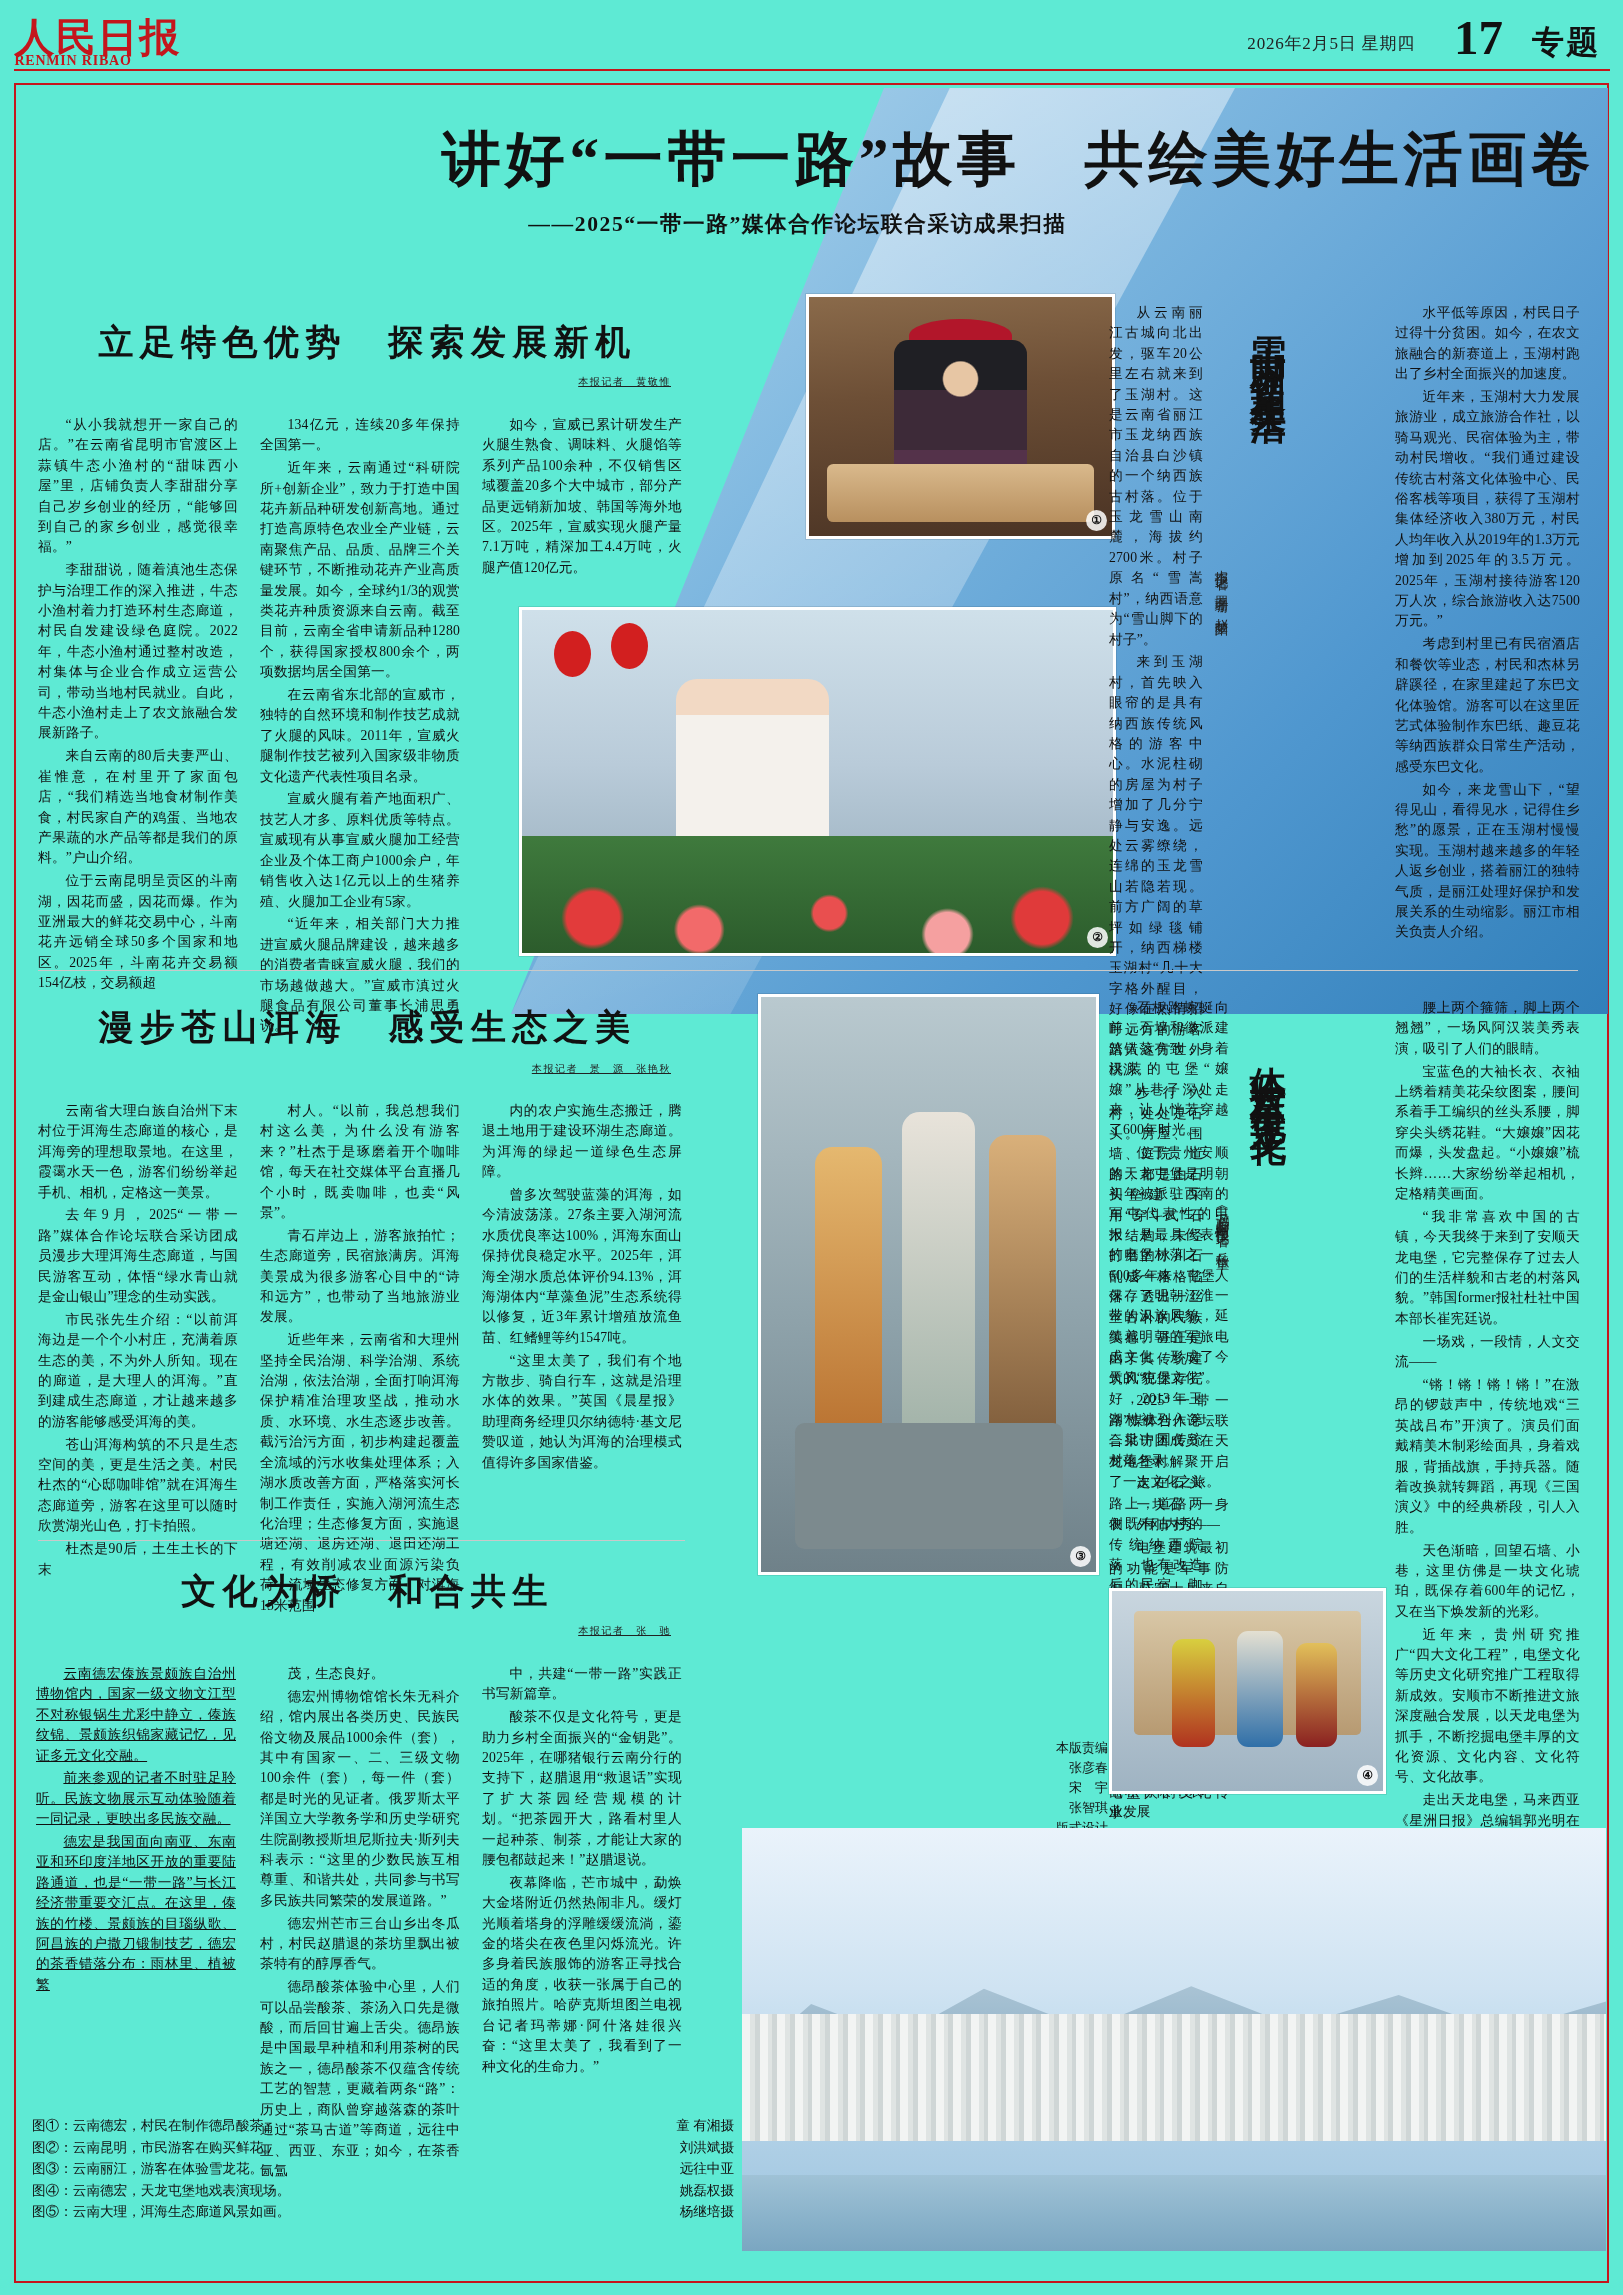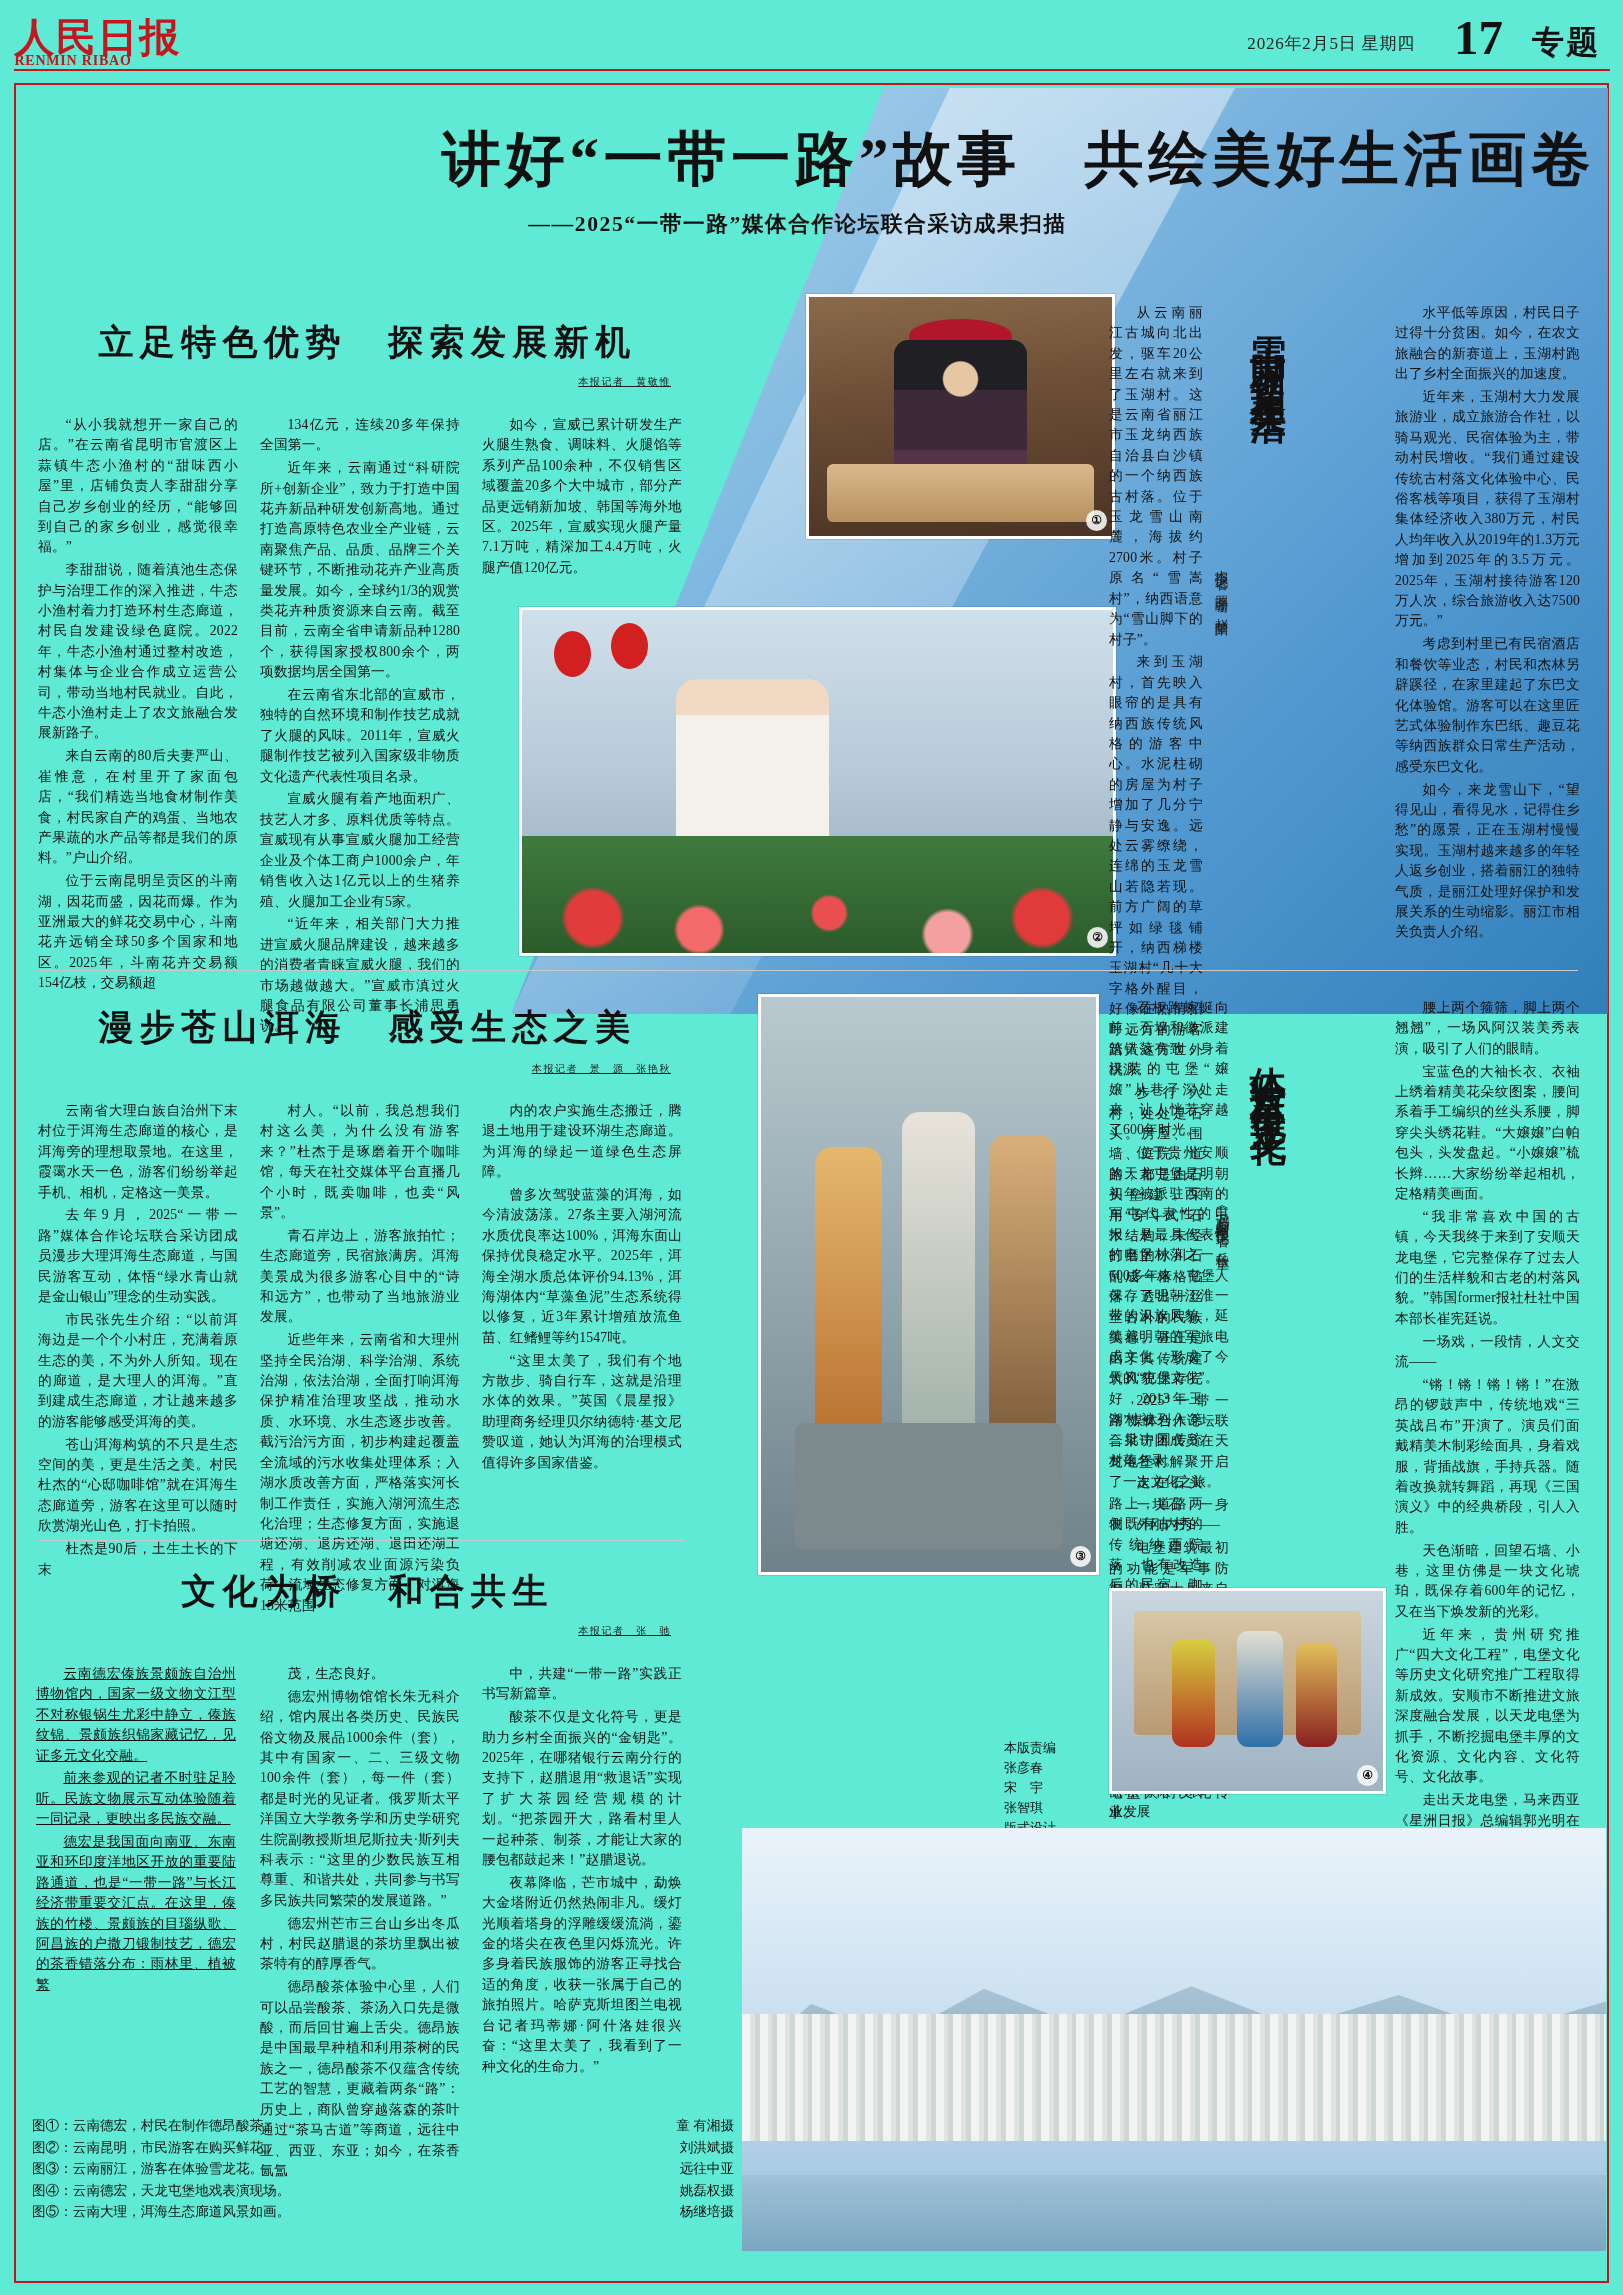--- a/index.html
+++ b/index.html
@@ -104,21 +104,21 @@
                 radial-gradient(circle at 58% 64%,#d98b2b 0 4%,transparent 5%),
                 radial-gradient(circle at 72% 54%,#a8541f 0 4%,transparent 5%),
                 radial-gradient(circle at 86% 62%,#cf7a26 0 4%,transparent 5%),
                 linear-gradient(180deg,rgba(60,90,60,.25),rgba(40,70,50,.55));}
   .pano .water{position:absolute;left:0;bottom:0;width:100%;height:18%;background:linear-gradient(180deg,#9fc2d6,#7aa6c1);}
 
   
   .caps{position:absolute;left:32px;top:2115px;width:447px;font-size:13.6px;line-height:21.6px;color:#111;}
   .credits{position:absolute;left:495px;top:2115px;width:239px;font-size:13.6px;line-height:21.6px;color:#111;text-align:right;}
 
-  .editors{position:absolute;left:1004px;top:1738px;width:104px;font-size:13px;line-height:20px;text-align:left;color:#111;}
+  .editors{position:absolute;left:1004px;top:1738px;width:104px;font-size:13px;line-height:20px;text-align:right;color:#111;}
   .rule-h{position:absolute;background:#c9c9c9;height:0.8px;}
 </style>
 </head>
 <body>
 
 <div class="page">
 
   <div class="masthead">
     <div class="logo">
       <span>人民日报</span>
@@ -227,21 +227,21 @@
   <div class="col" style="left:1109px;top:998px;width:120px;height:694px;">
     <p>石板路蜿蜒向前，石墙和徽派建筑错落有致，身着汉装的屯堡“嬢嬢”从巷子深处走来，让人恍若穿越了600年时光。</p>
     <p>位于贵州安顺的天龙屯堡是明朝初年被派驻西南的军屯代表性的电报，是最具代表性的电堡村落之一。600多年来，屯堡人保存了明朝江淮一带的汉族风貌，延续着明朝的军旅电戍文化，形成了今天的“屯堡文化”。</p>
     <p>2025“一带一路”媒体合作论坛联合采访团成员在天龙电堡村解聚开启了一次文化之旅。</p>
     <p>一块石，一身衣，外刚内秀——</p>
     <p>电堡建筑最初的功能是军事防御。驻守士兵来自江南，便将江南建筑风格与当地石材和防御需求融合起来，创造了外加墙垒、内留江南风格的独特建筑群，看花门楼，石雕窗、门楣上的传统图案……无不展现出屯堡人的文化传承。</p>
     <p>“头上一个罩罩，耳上两个吊吊，</p>
   </div>
   <div class="col" style="left:1395px;top:998px;width:185px;height:718px;">
     <p>腰上两个箍筛，脚上两个翘翘”，一场风阿汉装美秀表演，吸引了人们的眼睛。</p>
-    <p>宝蓝色的大袖长衣、衣袖上绣着精美花朵纹图案，腰间系着手工编织的丝头系腰，脚穿尖头绣花鞋。“大嬢嬢”白帕包头，头发盘起。“小嬢嬢”梳长辫……大家纷纷举起相机，定格精美画面。</p>
+    <p>宝蓝色的大袖长衣、衣袖上绣着精美花朵纹图案，腰间系着手工编织的丝头系腰，脚穿尖头绣花鞋。“大嬢嬢”因花而爆，头发盘起。“小嬢嬢”梳长辫……大家纷纷举起相机，定格精美画面。</p>
     <p>“我非常喜欢中国的古镇，今天我终于来到了安顺天龙电堡，它完整保存了过去人们的生活样貌和古老的村落风貌。”韩国former报社杜社中国本部长崔宪廷说。</p>
     <p>一场戏，一段情，人文交流——</p>
     <p>“锵！锵！锵！锵！”在激昂的锣鼓声中，传统地戏“三英战吕布”开演了。演员们面戴精美木制彩绘面具，身着戏服，背插战旗，手持兵器。随着改换就转舞蹈，再现《三国演义》中的经典桥段，引人入胜。</p>
     <p>天色渐暗，回望石墙、小巷，这里仿佛是一块文化琥珀，既保存着600年的记忆，又在当下焕发新的光彩。</p>
     <p>近年来，贵州研究推广“四大文化工程”，电堡文化等历史文化研究推广工程取得新成效。安顺市不断推进文旅深度融合发展，以天龙电堡为抓手，不断挖掘电堡丰厚的文化资源、文化内容、文化符号、文化故事。</p>
     <p>走出天龙电堡，马来西亚《星洲日报》总编辑郭光明在了天龙电堡的传统服饰、泰国民众欣赏格尔普吉府媒体官员雷西塔·娅娜西里的包上多了一串单勾风头鞋挂饰，深度体验电堡文化。</p>
   </div>
 
   <div class="rule-h" style="left:38px;top:1540px;width:647px;"></div>
 

